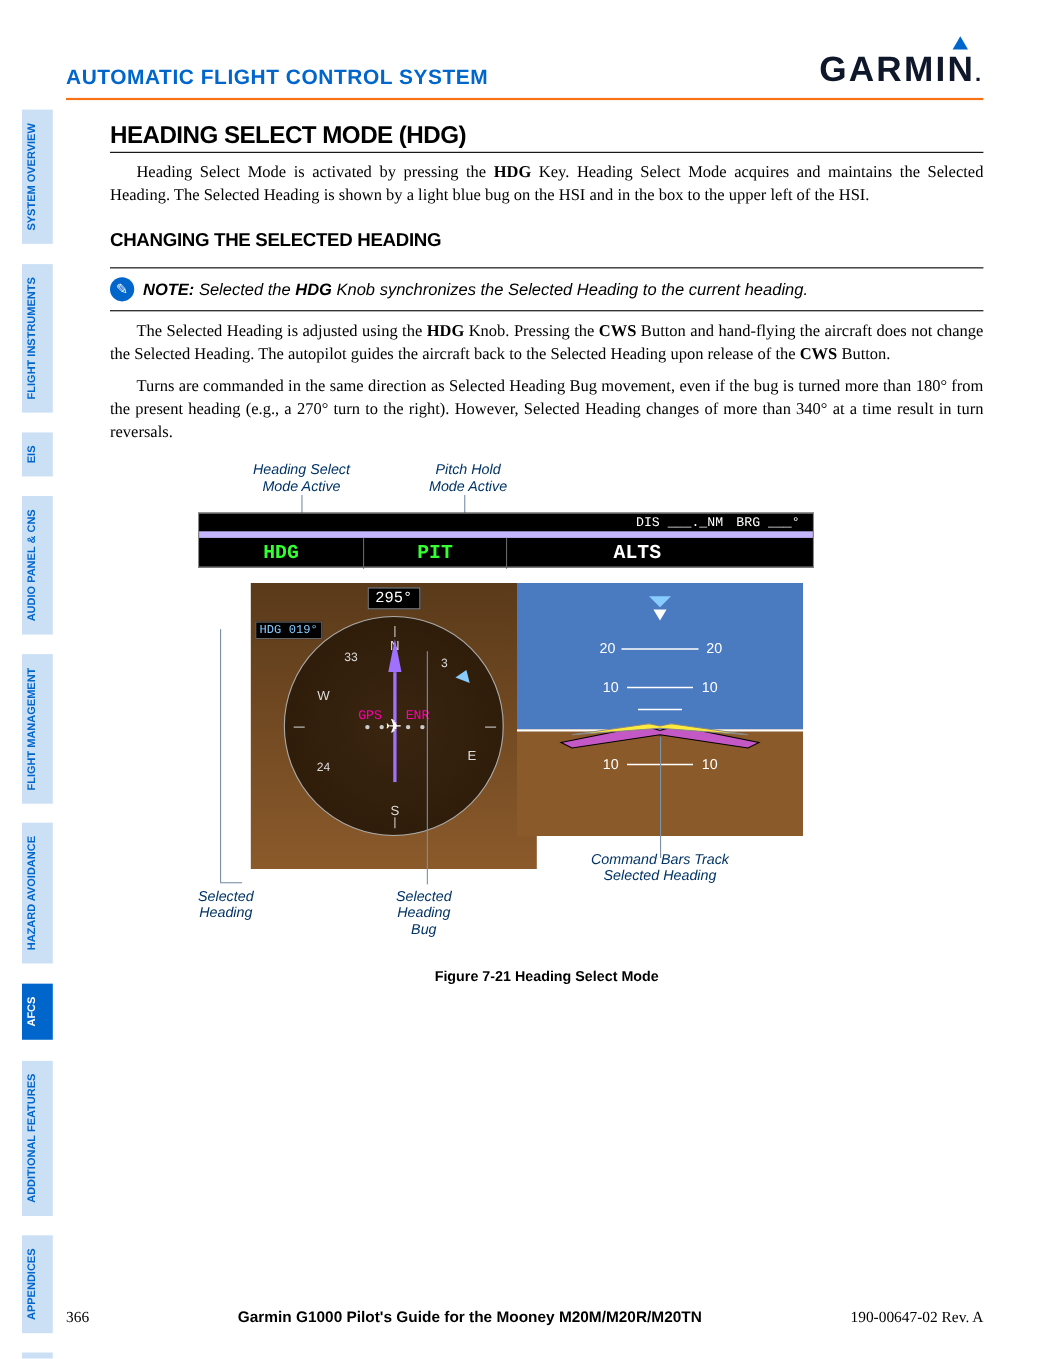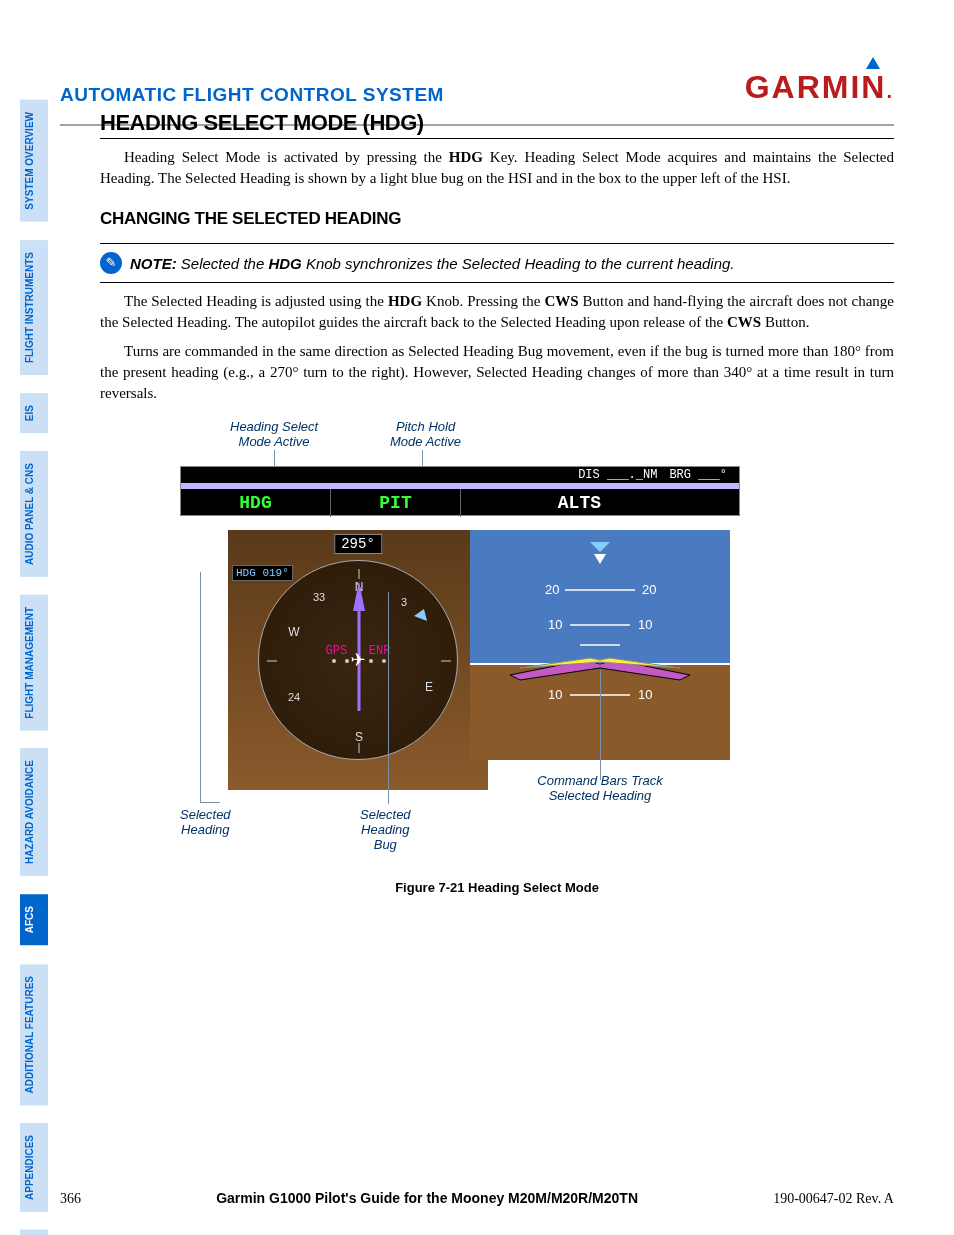--- a/index.html
+++ b/index.html
@@ -12,37 +12,36 @@
     color: #000;
   }
   .header {
     position: absolute;
     top: 45px;
     left: 60px;
     right: 60px;
     display: flex;
     justify-content: space-between;
     align-items: flex-end;
-    border-bottom: 2px solid #a3a3a3;
-    padding-bottom: 18px;
-    margin-top: 24px;
+    border-bottom: 2px solid #f97316;
+    padding-bottom: 7px;
   }
   .header-title {
     font-family: Arial, sans-serif;
     font-weight: bold;
     font-size: 19px;
     color: #0066cc;
     letter-spacing: 0.5px;
   }
   .garmin-logo {
     font-family: Arial, sans-serif;
     font-weight: 900;
     font-size: 32px;
     letter-spacing: 2px;
-    color: #b91c1c;
+    color: #0f172a;
     position: relative;
   }
   .garmin-tri {
     position: absolute;
     right: 14px;
     top: -12px;
     width: 0; height: 0;
     border-left: 7px solid transparent;
     border-right: 7px solid transparent;
     border-bottom: 12px solid #0066cc;

